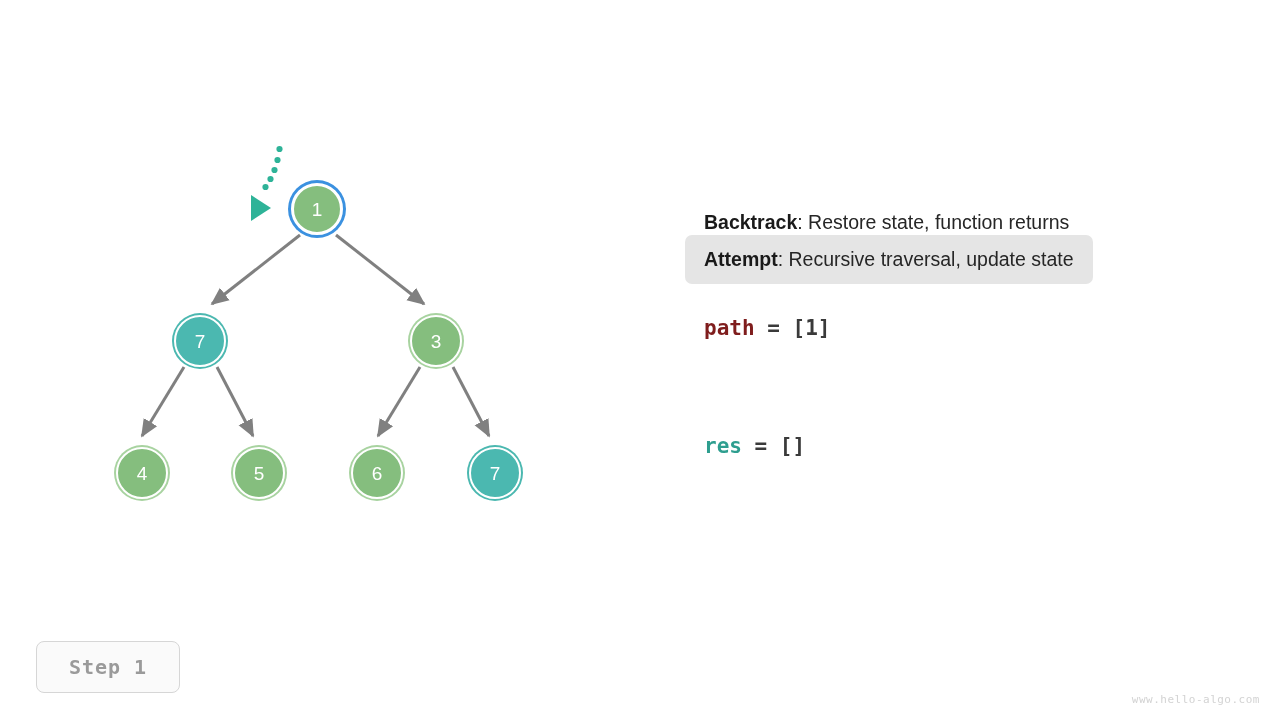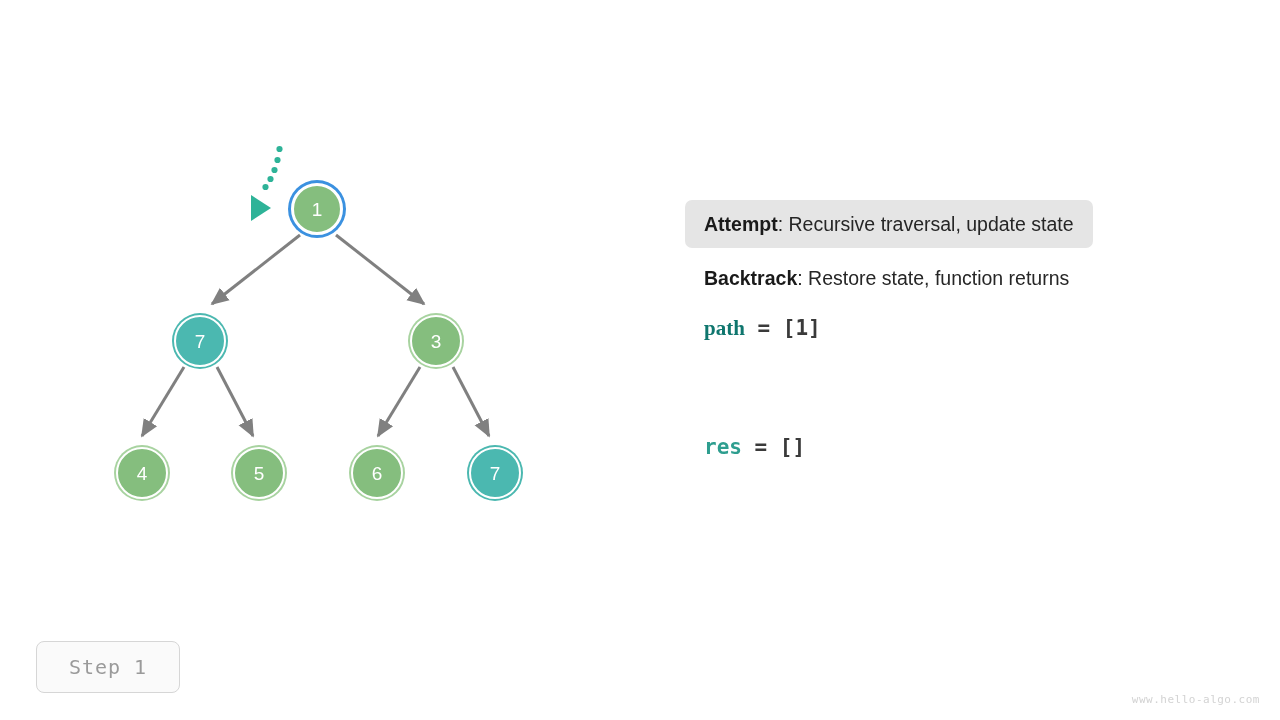--- a/index.html
+++ b/index.html
@@ -104,41 +104,41 @@
 
   .state-line {
     font-family: "DejaVu Sans Mono", monospace;
     font-size: 21px;
     font-weight: bold;
     white-space: pre;
     padding-left: 19px;
   }
   #state-path-line { margin-top: 24px; }
   #state-res-line  { margin-top: 94px; }
-  .var-path { color: #0f766e; font-family: Liberation Serif, serif; }
+  .var-path { color: #7f1d1d; }
   .var-res  { color: #2e9e8f; margin-top: 9px; }
   .state-rest { color: #3a3a3a; }
 
   
   #step-badge {
     position: absolute;
     left: 36px;
     top: 641px;
     width: 144px;
     height: 52px;
     box-sizing: border-box;
     border: 1px solid #d6d6d6;
     border-radius: 8px;
     background: #fafafa;
     display: flex;
     align-items: center;
     justify-content: center;
     font-family: "DejaVu Sans Mono", monospace;
     font-size: 20px;
-    font-weight: normal;
+    font-weight: bold;
     color: #9a9a9a;
     letter-spacing: 1px;
     white-space: pre;
   }
 
   
   #watermark {
     position: absolute;
     right: 20px;
     bottom: 14px;
@@ -211,25 +211,25 @@
     </div>
 
     <div class="tree-node node-teal" style="left:469px; top:447px;">
       <span class="node-label">7</span>
     </div>
   </div>
 
   <div id="info-panel">
 
     <div class="desc-line">
+      <span class="desc-plain"><span class="desc-term">Backtrack</span><span>: </span><span>Restore state, function returns</span></span>
+    </div>
+
+    <div class="desc-line">
       <span class="desc-highlight"><span class="desc-term">Attempt</span><span>: </span><span>Recursive traversal, update state</span></span>
-    </div>
-
-    <div class="desc-line">
-      <span class="desc-plain"><span class="desc-term">Backtrack</span><span>: </span><span>Restore state, function returns</span></span>
     </div>
 
     <div class="state-line" id="state-path-line"><span class="var-path">path</span><span class="state-rest"> = [1]</span></div>
 
     <div class="state-line" id="state-res-line"><span class="var-res">res</span><span class="state-rest"> = []</span></div>
   </div>
 
   <div id="step-badge">
     <span>Step 1</span>
   </div>

